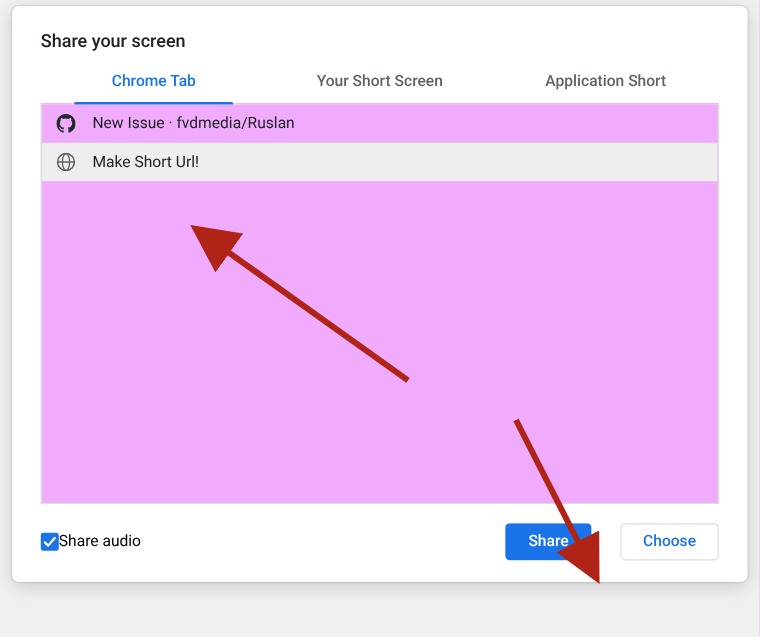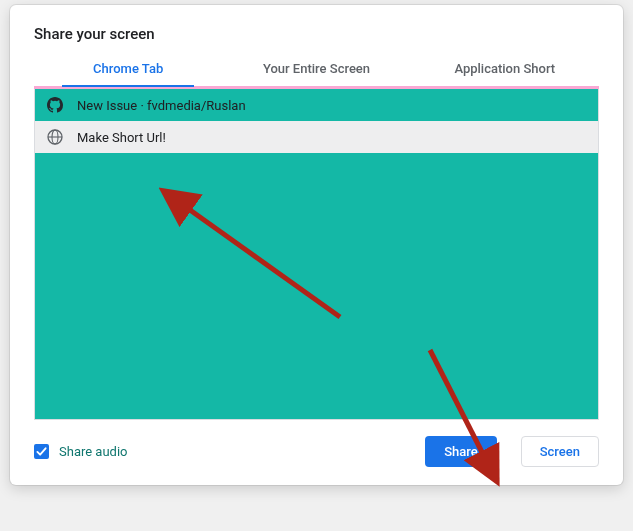--- a/index.html
+++ b/index.html
@@ -24,57 +24,57 @@
     flex-direction: column;
   }
   .dialog-title {
     font-size: 15px; color: #202124; font-weight: 500; margin-bottom: 10px;
   }
   .dialog-subtext {
     font-size: 13px; color: #5f6368; line-height: 1.45; margin-bottom: 18px;
   }
   .tabs {
     display: flex;
-    border-bottom: 3px solid #f9a8d4;
+    border-bottom: 1px solid #f9a8d4;
   }
   .tab {
     flex: 1; text-align: center; font-size: 13px; padding: 8px 0 10px;
     color: #5f6368; cursor: pointer; position: relative;
     font-weight: 500;
   }
   .tab.active {
     color: #1a73e8;
   }
   .tab.active::after {
     content: ""; position: absolute; left: 15%; right: 15%; bottom: -1px;
     height: 2px; background: #1a73e8;
   }
   .list {
     border: 1px solid #dadce0; border-top: none;
     flex: 1;
     overflow: auto;
-    background: #14b8a6;
+    background: #f0abfc;
   }
   .item {
     display: flex; align-items: center;
     padding: 8px 12px; font-size: 13px; color: #202124;
     cursor: pointer;
   }
   .item.selected { background: #eeeeef; }
   .item .favicon {
     width: 16px; height: 16px; margin-right: 14px; flex-shrink: 0;
     display: flex; align-items: center; justify-content: center;
   }
   .item .favicon svg { width: 16px; height: 16px; }
   .footer {
     display: flex; align-items: center; justify-content: space-between;
     padding-top: 16px;
   }
   .share-audio {
-    display: flex; align-items: center; gap: 10px; font-size: 13px; color: #0f766e;
+    display: flex; align-items: center; font-size: 13px; color: #000000;
   }
   .chk {
     width: 15px; height: 15px; border: 2px solid #1a73e8; background: #1a73e8;
     border-radius: 2px; display: flex; align-items: center; justify-content: center;
   }
   .chk svg { width: 11px; height: 11px; }
   .buttons { display: flex; gap: 24px; }
   .btn {
     font-size: 13px; padding: 7px 18px; border-radius: 4px;
     cursor: pointer; border: 1px solid transparent; font-weight: 500;
@@ -85,21 +85,21 @@
   .arrow-svg { position: absolute; left: 0; top: 0; pointer-events: none; }
 </style>
 </head>
 <body>
 
 <div class="dialog">
   <div class="dialog-title">Share your screen</div>
 
   <div class="tabs">
     <div class="tab active">Chrome Tab</div>
-    <div class="tab">Your Entire Screen</div>
+    <div class="tab">Your Short Screen</div>
     <div class="tab">Application Short</div>
   </div>
 
   <div class="list">
     <div class="item">
       <span class="favicon">
         <svg viewBox="0 0 16 16">
             <path fill="#24292e" d="M8 0C3.58 0 0 3.58 0 8c0 3.54 2.29 6.53 5.47 7.59.4.07.55-.17.55-.38 0-.19-.01-.82-.01-1.49-2.01.37-2.53-.49-2.69-.94-.09-.23-.48-.94-.82-1.13-.28-.15-.68-.52-.01-.53.63-.01 1.08.58 1.23.82.72 1.21 1.87.87 2.33.66.07-.52.28-.87.51-1.07-1.78-.2-3.64-.89-3.64-3.95 0-.87.31-1.59.82-2.15-.08-.2-.36-1.02.08-2.12 0 0 .67-.21 2.2.82a7.5 7.5 0 0 1 4 0c1.53-1.04 2.2-.82 2.2-.82.44 1.1.16 1.92.08 2.12.51.56.82 1.27.82 2.15 0 3.07-1.87 3.75-3.65 3.95.29.25.54.73.54 1.48 0 1.07-.01 1.93-.01 2.2 0 .21.15.46.55.38A8.013 8.013 0 0 0 16 8c0-4.42-3.58-8-8-8z"></path>
           </svg>
       </span>
@@ -121,21 +121,21 @@
     <label class="share-audio">
       <span class="chk">
         <svg viewBox="0 0 12 12">
             <path d="M1.5 6.5 l3 3 l6 -7" fill="none" stroke="#fff" stroke-width="2" stroke-linecap="round" stroke-linejoin="round"></path>
           </svg>
       </span>
       <span>Share audio</span>
     </label>
     <div class="buttons">
       <div class="btn btn-primary">Share</div>
-      <div class="btn btn-secondary">Screen</div>
+      <div class="btn btn-secondary">Choose</div>
     </div>
   </div>
 </div>
 
 <svg class="arrow-svg" width="633" height="531">
   <defs>
     <marker id="ah" markerWidth="8" markerHeight="8" refX="2" refY="4" orient="auto">
       <path d="M0,0 L8,4 L0,8 Z" fill="#b02418"></path>
     </marker>
   </defs>

